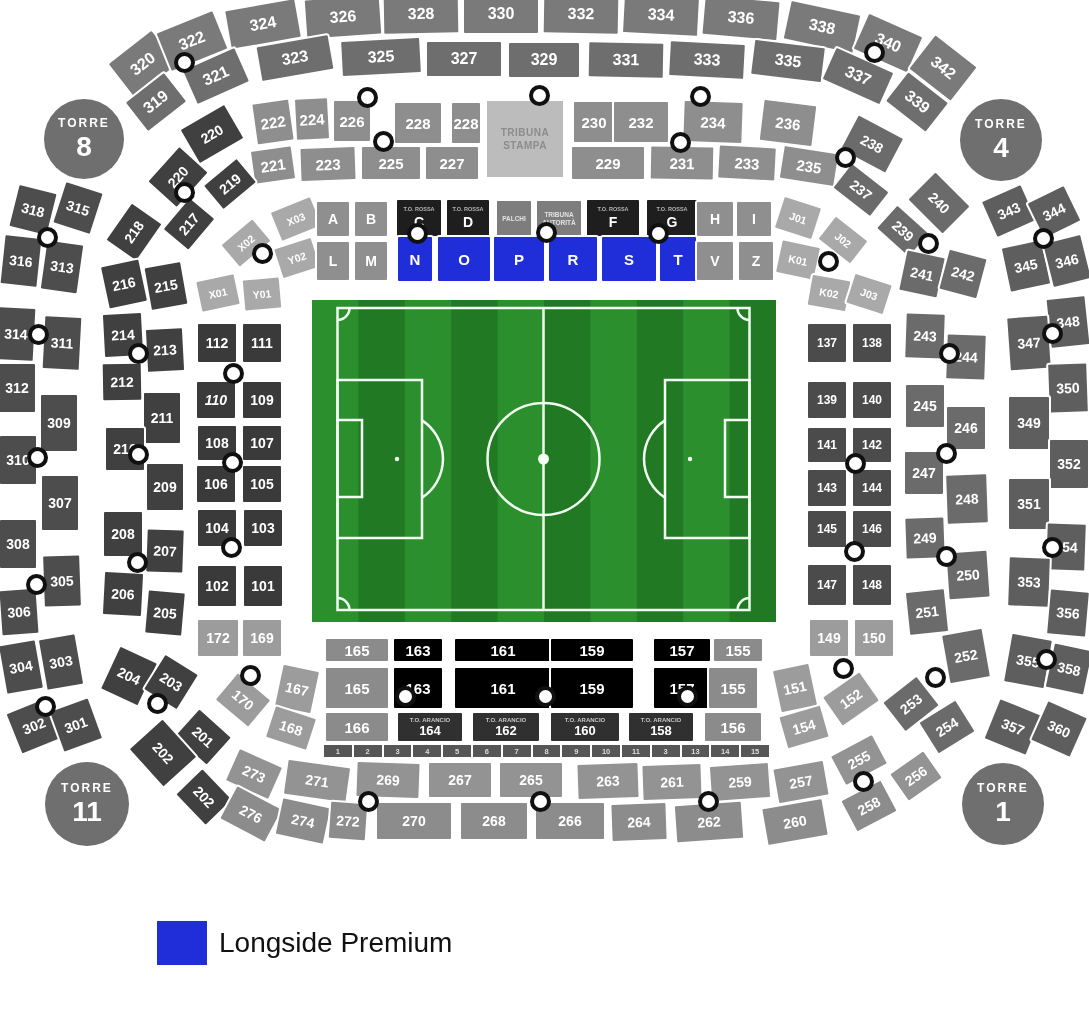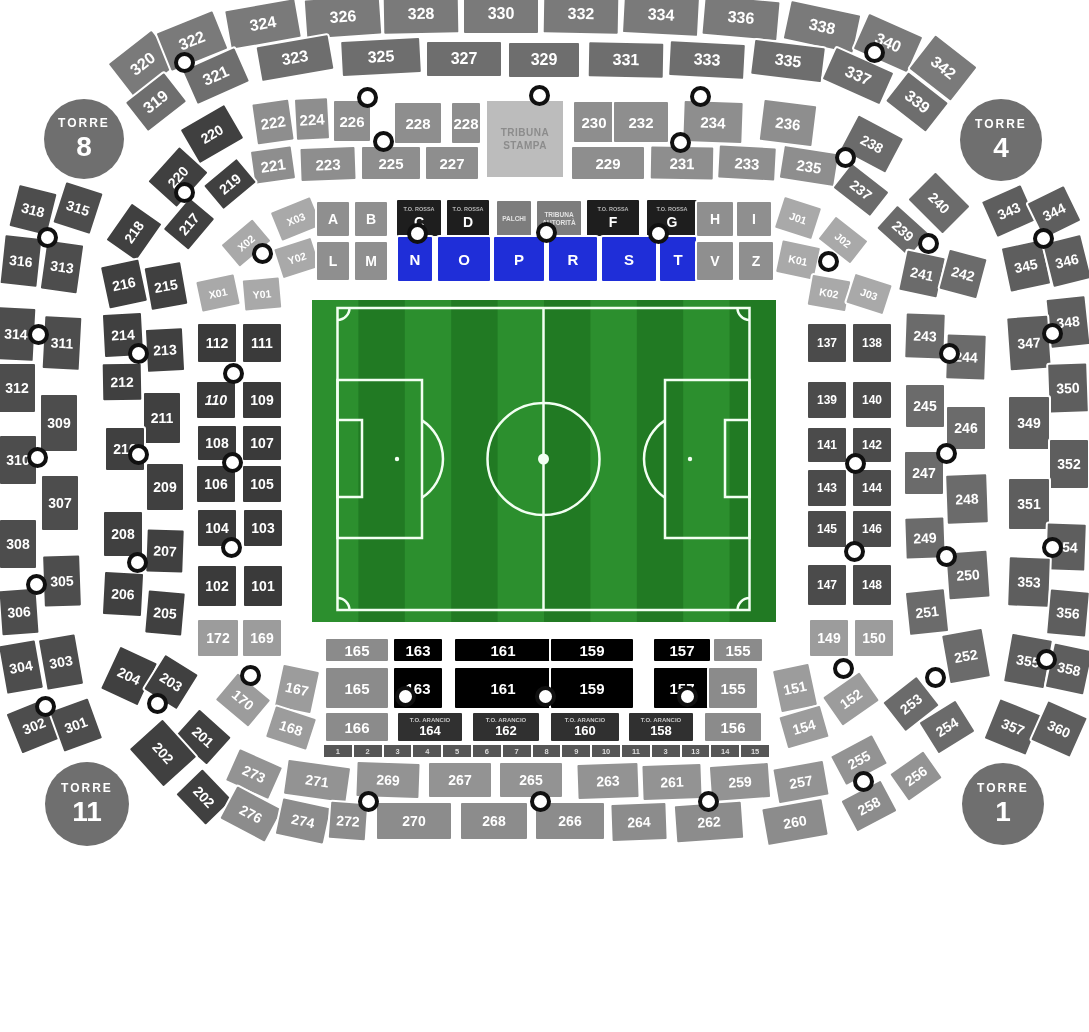--- a/index.html
+++ b/index.html
@@ -406,13 +406,17 @@
       <div class="cell" style="left: 501.8px; top: 744px; width: 29.8px; height: 14px;">7</div>
       <div class="cell" style="left: 531.6px; top: 744px; width: 29.8px; height: 14px;">8</div>
       <div class="cell" style="left: 561.4px; top: 744px; width: 29.8px; height: 14px;">9</div>
       <div class="cell" style="left: 591.2px; top: 744px; width: 29.8px; height: 14px;">10</div>
       <div class="cell" style="left: 621px; top: 744px; width: 29.8px; height: 14px;">11</div>
       <div class="cell" style="left: 650.8px; top: 744px; width: 29.8px; height: 14px;">3</div>
       <div class="cell" style="left: 680.6px; top: 744px; width: 29.8px; height: 14px;">13</div>
       <div class="cell" style="left: 710.4px; top: 744px; width: 29.8px; height: 14px;">14</div>
       <div class="cell" style="left: 740.2px; top: 744px; width: 29.8px; height: 14px;">15</div>
     </div>
+  <div id="legend">
+    <span class="swatch" style="background: rgb(31, 46, 216);"></span>
+    <span class="lab">Longside Premium</span>
+  </div>
 </div>
 
 </body></html>

